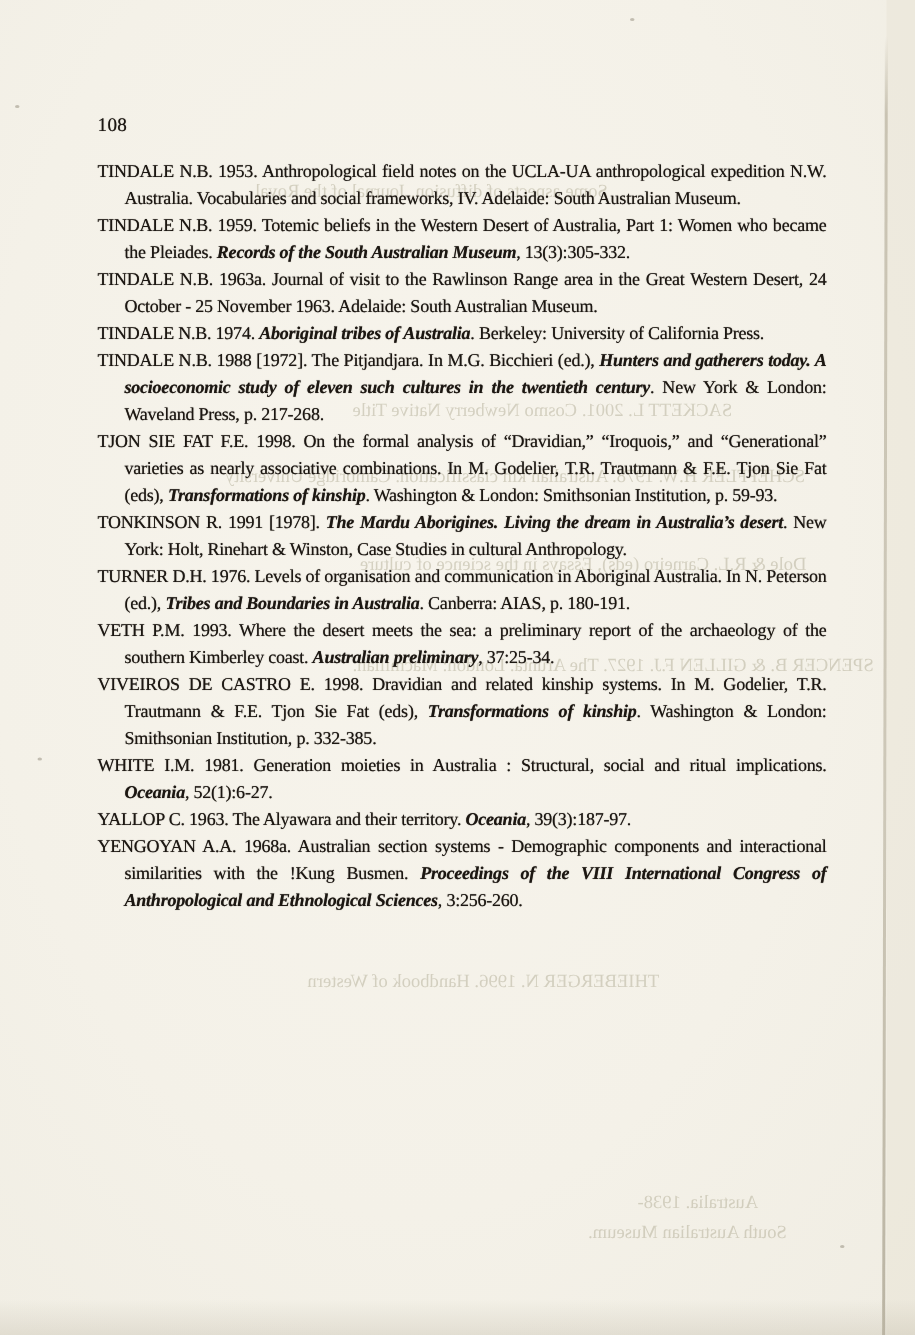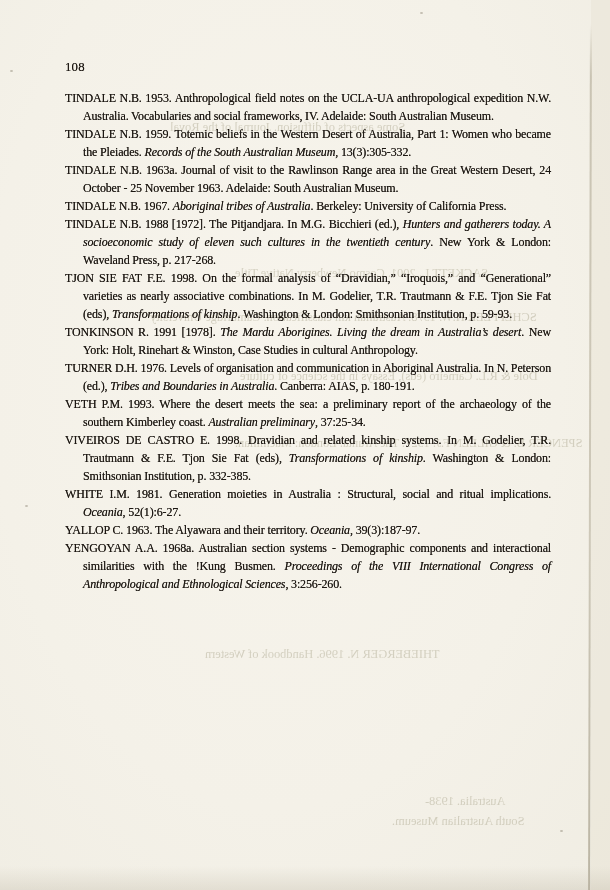--- a/index.html
+++ b/index.html
@@ -30,36 +30,36 @@
   }
   .bottom-shade {
     position: absolute; left: 0; right: 0; bottom: 0; height: 24px;
     background: linear-gradient(to bottom, rgba(188,181,163,0) 0%, rgba(188,181,163,0.30) 100%);
   }
   .content {
     position: absolute; left: 65px; top: 60px; width: 486px;
   }
   .page-number {
     font-size: 12.8px; line-height: 14px;
-    margin: 0 0 15px 0;
+    margin: 16px 0 15px 0;
     letter-spacing: 0.2px;
     text-shadow: 0 0 0.5px rgba(28,23,18,0.75);
   }
   .refs { }
   .ref {
     margin: 0;
     font-size: 12px;
     line-height: 18px;
     letter-spacing: -0.15px;
     text-align: justify;
     padding-left: 18px;
     text-indent: -18px;
     text-shadow: 0 0 0.55px rgba(28,23,18,0.78);
   }
-  .ref .it { font-style: italic; }
+  .ref .it { font-style: italic; font-weight: bold; }
   
   .bleed {
     position: absolute;
     font-size: 12.4px;
     white-space: nowrap;
     color: rgba(148, 140, 112, 0.34);
     transform: scaleX(-1);
     filter: blur(0.45px);
     pointer-events: none;
   }
@@ -93,21 +93,21 @@
   <div class="bleed bt5">THIEBERGER N. 1996. Handbook of Western</div>
   <div class="bleed bt6">Australia. 1938-</div>
   <div class="bleed bt7">South Australian Museum.</div>
 
   <div class="content">
     <div class="page-number">108</div>
     <div class="refs" id="refs">
         <p class="ref"><span>TINDALE N.B. 1953. Anthropological field notes on the UCLA-UA anthropological expedition N.W. Australia. Vocabularies and social frameworks, IV. Adelaide: South Australian Museum.</span></p>
         <p class="ref"><span>TINDALE N.B. 1959. Totemic beliefs in the Western Desert of Australia, Part 1: Women who became the Pleiades. </span><span class="it">Records of the South Australian Museum</span><span>, 13(3):305-332.</span></p>
         <p class="ref"><span>TINDALE N.B. 1963a. Journal of visit to the Rawlinson Range area in the Great Western Desert, 24 October - 25 November 1963. Adelaide: South Australian Museum.</span></p>
-        <p class="ref"><span>TINDALE N.B. 1967. </span><span class="it">Aboriginal tribes of Australia</span><span>. Berkeley: University of California Press.</span></p>
+        <p class="ref"><span>TINDALE N.B. 1974. </span><span class="it">Aboriginal tribes of Australia</span><span>. Berkeley: University of California Press.</span></p>
         <p class="ref"><span>TINDALE N.B. 1988 [1972]. The Pitjandjara. In M.G. Bicchieri (ed.), </span><span class="it">Hunters and gatherers today. A socioeconomic study of eleven such cultures in the twentieth century</span><span>. New York &amp; London: Waveland Press, p. 217-268.</span></p>
         <p class="ref"><span>TJON SIE FAT F.E. 1998. On the formal analysis of “Dravidian,” “Iroquois,” and “Generational” varieties as nearly associative combinations. In M. Godelier, T.R. Trautmann &amp; F.E. Tjon Sie Fat (eds), </span><span class="it">Transformations of kinship</span><span>. Washington &amp; London: Smithsonian Institution, p. 59-93.</span></p>
         <p class="ref"><span>TONKINSON R. 1991 [1978]. </span><span class="it">The Mardu Aborigines. Living the dream in Australia’s desert</span><span>. New York: Holt, Rinehart &amp; Winston, Case Studies in cultural Anthropology.</span></p>
         <p class="ref"><span>TURNER D.H. 1976. Levels of organisation and communication in Aboriginal Australia. In N. Peterson (ed.), </span><span class="it">Tribes and Boundaries in Australia</span><span>. Canberra: AIAS, p. 180-191.</span></p>
         <p class="ref"><span>VETH P.M. 1993. Where the desert meets the sea: a preliminary report of the archaeology of the southern Kimberley coast. </span><span class="it">Australian preliminary</span><span>, 37:25-34.</span></p>
         <p class="ref"><span>VIVEIROS DE CASTRO E. 1998. Dravidian and related kinship systems. In M. Godelier, T.R. Trautmann &amp; F.E. Tjon Sie Fat (eds), </span><span class="it">Transformations of kinship</span><span>. Washington &amp; London: Smithsonian Institution, p. 332-385.</span></p>
         <p class="ref"><span>WHITE I.M. 1981. Generation moieties in Australia : Structural, social and ritual implications. </span><span class="it">Oceania</span><span>, 52(1):6-27.</span></p>
         <p class="ref"><span>YALLOP C. 1963. The Alyawara and their territory. </span><span class="it">Oceania</span><span>, 39(3):187-97.</span></p>
         <p class="ref"><span>YENGOYAN A.A. 1968a. Australian section systems - Demographic components and interactional similarities with the !Kung Busmen. </span><span class="it">Proceedings of the VIII International Congress of Anthropological and Ethnological Sciences</span><span>, 3:256-260.</span></p>
       </div>

